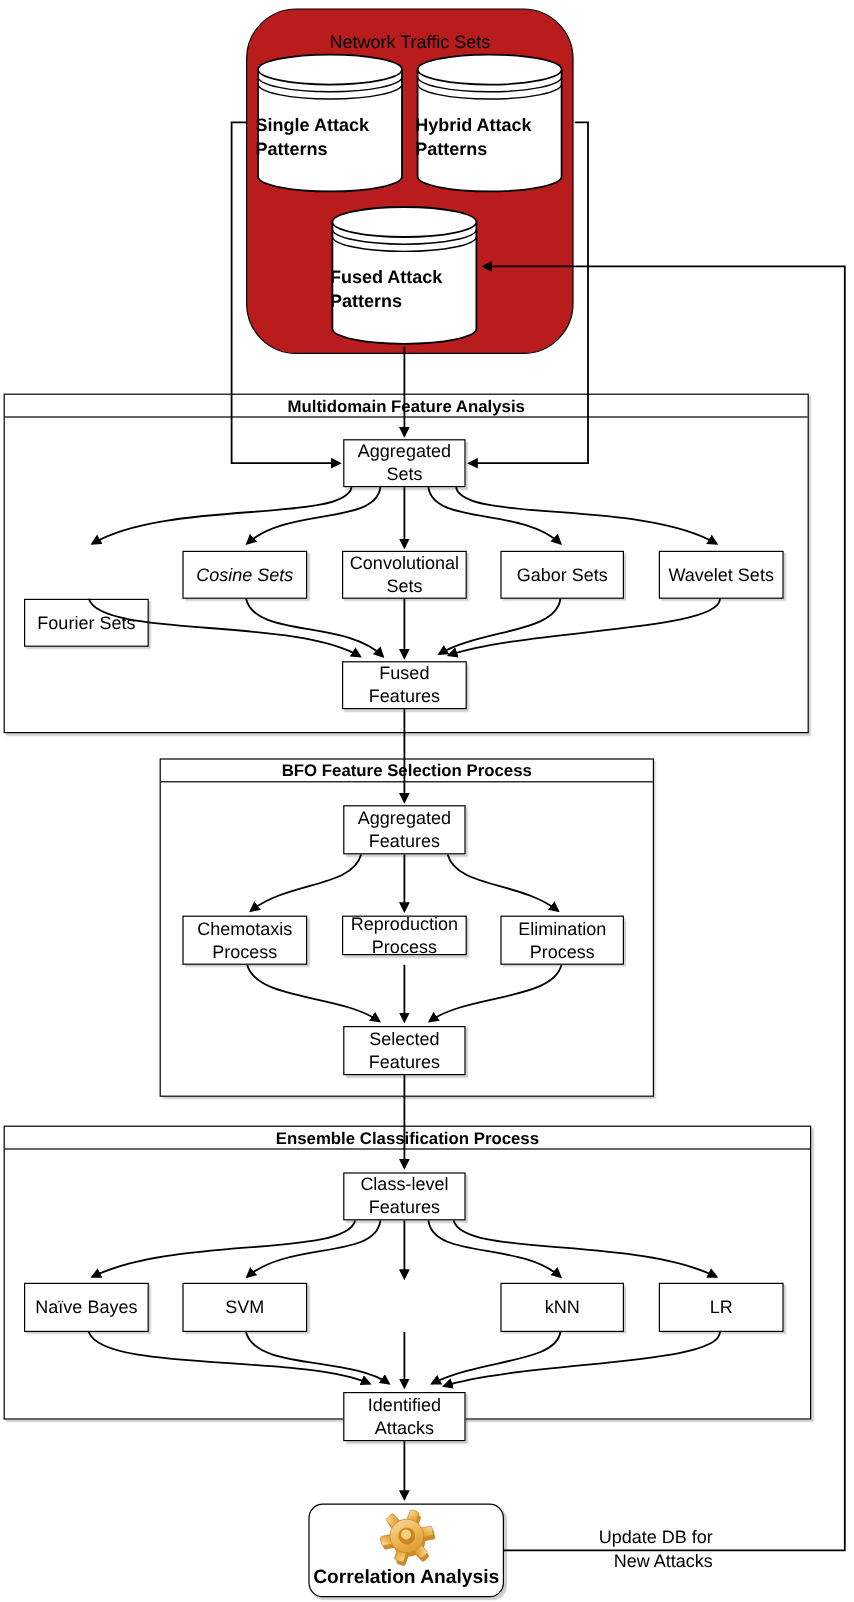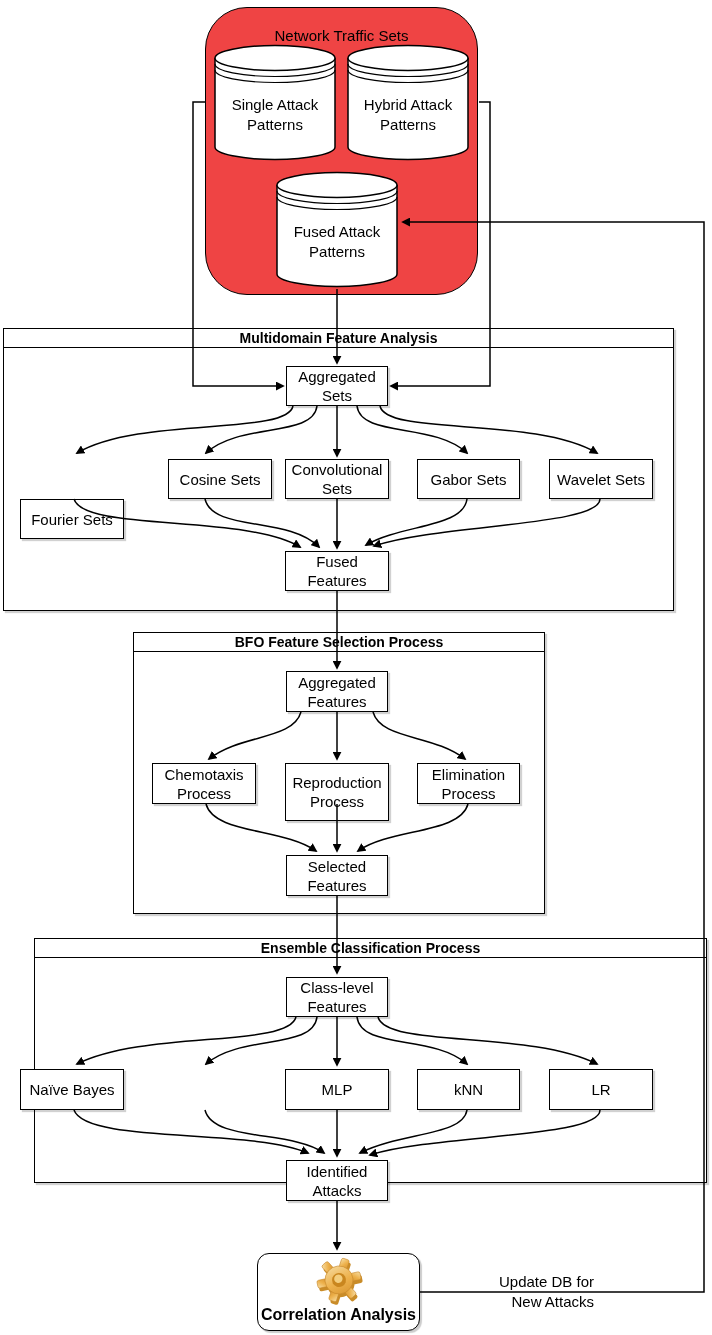--- a/index.html
+++ b/index.html
@@ -25,31 +25,31 @@
   }
   .section-title {
     position:absolute; top:0; left:0; right:0; height:19px;
     border-bottom:1.5px solid #000; font-weight:bold; font-size:14px;
     line-height:18px; text-align:center; background:transparent;
   }
 
   
   .traffic-container {
     position:absolute; left:205px; top:7px; width:273px; height:288px;
-    border:1.5px solid #000; border-radius:42px; background:#ef4444; z-index:1;
+    border:1.5px solid #000; border-radius:42px; background:#b91c1c; z-index:1;
   }
   .traffic-title {
     position:absolute; top:19px; left:0; right:0; text-align:center;
     font-size:15px; line-height:17px;
   }
 
   .cylinder { position:absolute; width:124px; height:118px; z-index:2; }
   .cyl-label {
-    position:absolute; top:52px; left:0; right:0; text-align:center;
-    font-size:15px; line-height:20px; white-space:pre-line;
+    position:absolute; top:52px; left:0; right:0; 
+    font-size:15px; line-height:20px; white-space:pre-line;font-weight:bold;
   }
 
   .correlation {
     position:absolute; left:257px; top:1253px; width:163px; height:78px;
     border:1.5px solid #000; border-radius:12px; background:#fff;
     box-shadow:2px 2px 1px rgba(0,0,0,0.2); z-index:3;
     display:flex; flex-direction:column; align-items:center; justify-content:flex-end;
     padding-bottom:7px;
   }
   .correlation-label { font-weight:bold; font-size:16px; line-height:17px; text-align:center; }
@@ -103,49 +103,49 @@
     <div class="cyl-label">Fused Attack
 Patterns</div>
   </div>
 
   <div class="section" style="left:3px; top:328px; width:671px; height:283px;">
     <div class="section-title">Multidomain Feature Analysis</div>
   </div>
   <div class="node" style="left:286px; top:366px; width:102px; height:40px;">Aggregated
 Sets</div>
   <div class="node" style="left:20px;  top:459px; width:104px; height:40px;margin-top:40px;">Fourier Sets</div>
-  <div class="node" style="left:168px; top:459px; width:104px; height:40px;">Cosine Sets</div>
+  <div class="node" style="left:152px; top:459px; width:104px; height:40px;font-style:italic;">Cosine Sets</div>
   <div class="node" style="left:285px; top:459px; width:104px; height:40px;">Convolutional
 Sets</div>
   <div class="node" style="left:417px; top:459px; width:103px; height:40px;">Gabor Sets</div>
   <div class="node" style="left:549px; top:459px; width:104px; height:40px;">Wavelet Sets</div>
   <div class="node" style="left:285px; top:551px; width:104px; height:40px;">Fused
 Features</div>
 
   <div class="section" style="left:133px; top:632px; width:412px; height:282px;">
     <div class="section-title">BFO Feature Selection Process</div>
   </div>
   <div class="node" style="left:286px; top:671px; width:102px; height:41px;">Aggregated
 Features</div>
   <div class="node" style="left:152px; top:763px; width:104px; height:41px;">Chemotaxis
 Process</div>
-  <div class="node" style="left:285px; top:763px; width:104px; height:58px;">Reproduction
+  <div class="node" style="left:285px; top:763px; width:104px; height:33px;">Reproduction
 Process</div>
   <div class="node" style="left:417px; top:763px; width:103px; height:41px;">Elimination
 Process</div>
   <div class="node" style="left:286px; top:855px; width:102px; height:41px;">Selected
 Features</div>
 
-  <div class="section" style="left:3px; top:938px; width:673px; height:245px;margin-left:31px;">
+  <div class="section" style="left:3px; top:938px; width:673px; height:245px;">
     <div class="section-title">Ensemble Classification Process</div>
   </div>
   <div class="node" style="left:286px; top:977px; width:102px; height:40px;">Class-level
 Features</div>
   <div class="node" style="left:20px;  top:1069px; width:104px; height:41px;">Naïve Bayes</div>
-  <div class="node" style="left:285px; top:1069px; width:104px; height:41px;">MLP</div>
+  <div class="node" style="left:152px; top:1069px; width:104px; height:41px;">SVM</div>
   <div class="node" style="left:417px; top:1069px; width:103px; height:41px;">kNN</div>
   <div class="node" style="left:549px; top:1069px; width:104px; height:41px;text-align:center;">LR</div>
   <div class="node" style="left:286px; top:1160px; width:102px; height:41px;">Identified
 Attacks</div>
 
   <div class="correlation">
     <svg class="gear" width="52" height="48" viewBox="0 0 52 48">
       <defs>
         <linearGradient id="goldGrad" x1="0" y1="0" x2="1" y2="1">
           <stop offset="0" stop-color="#F7DFA8"></stop>

